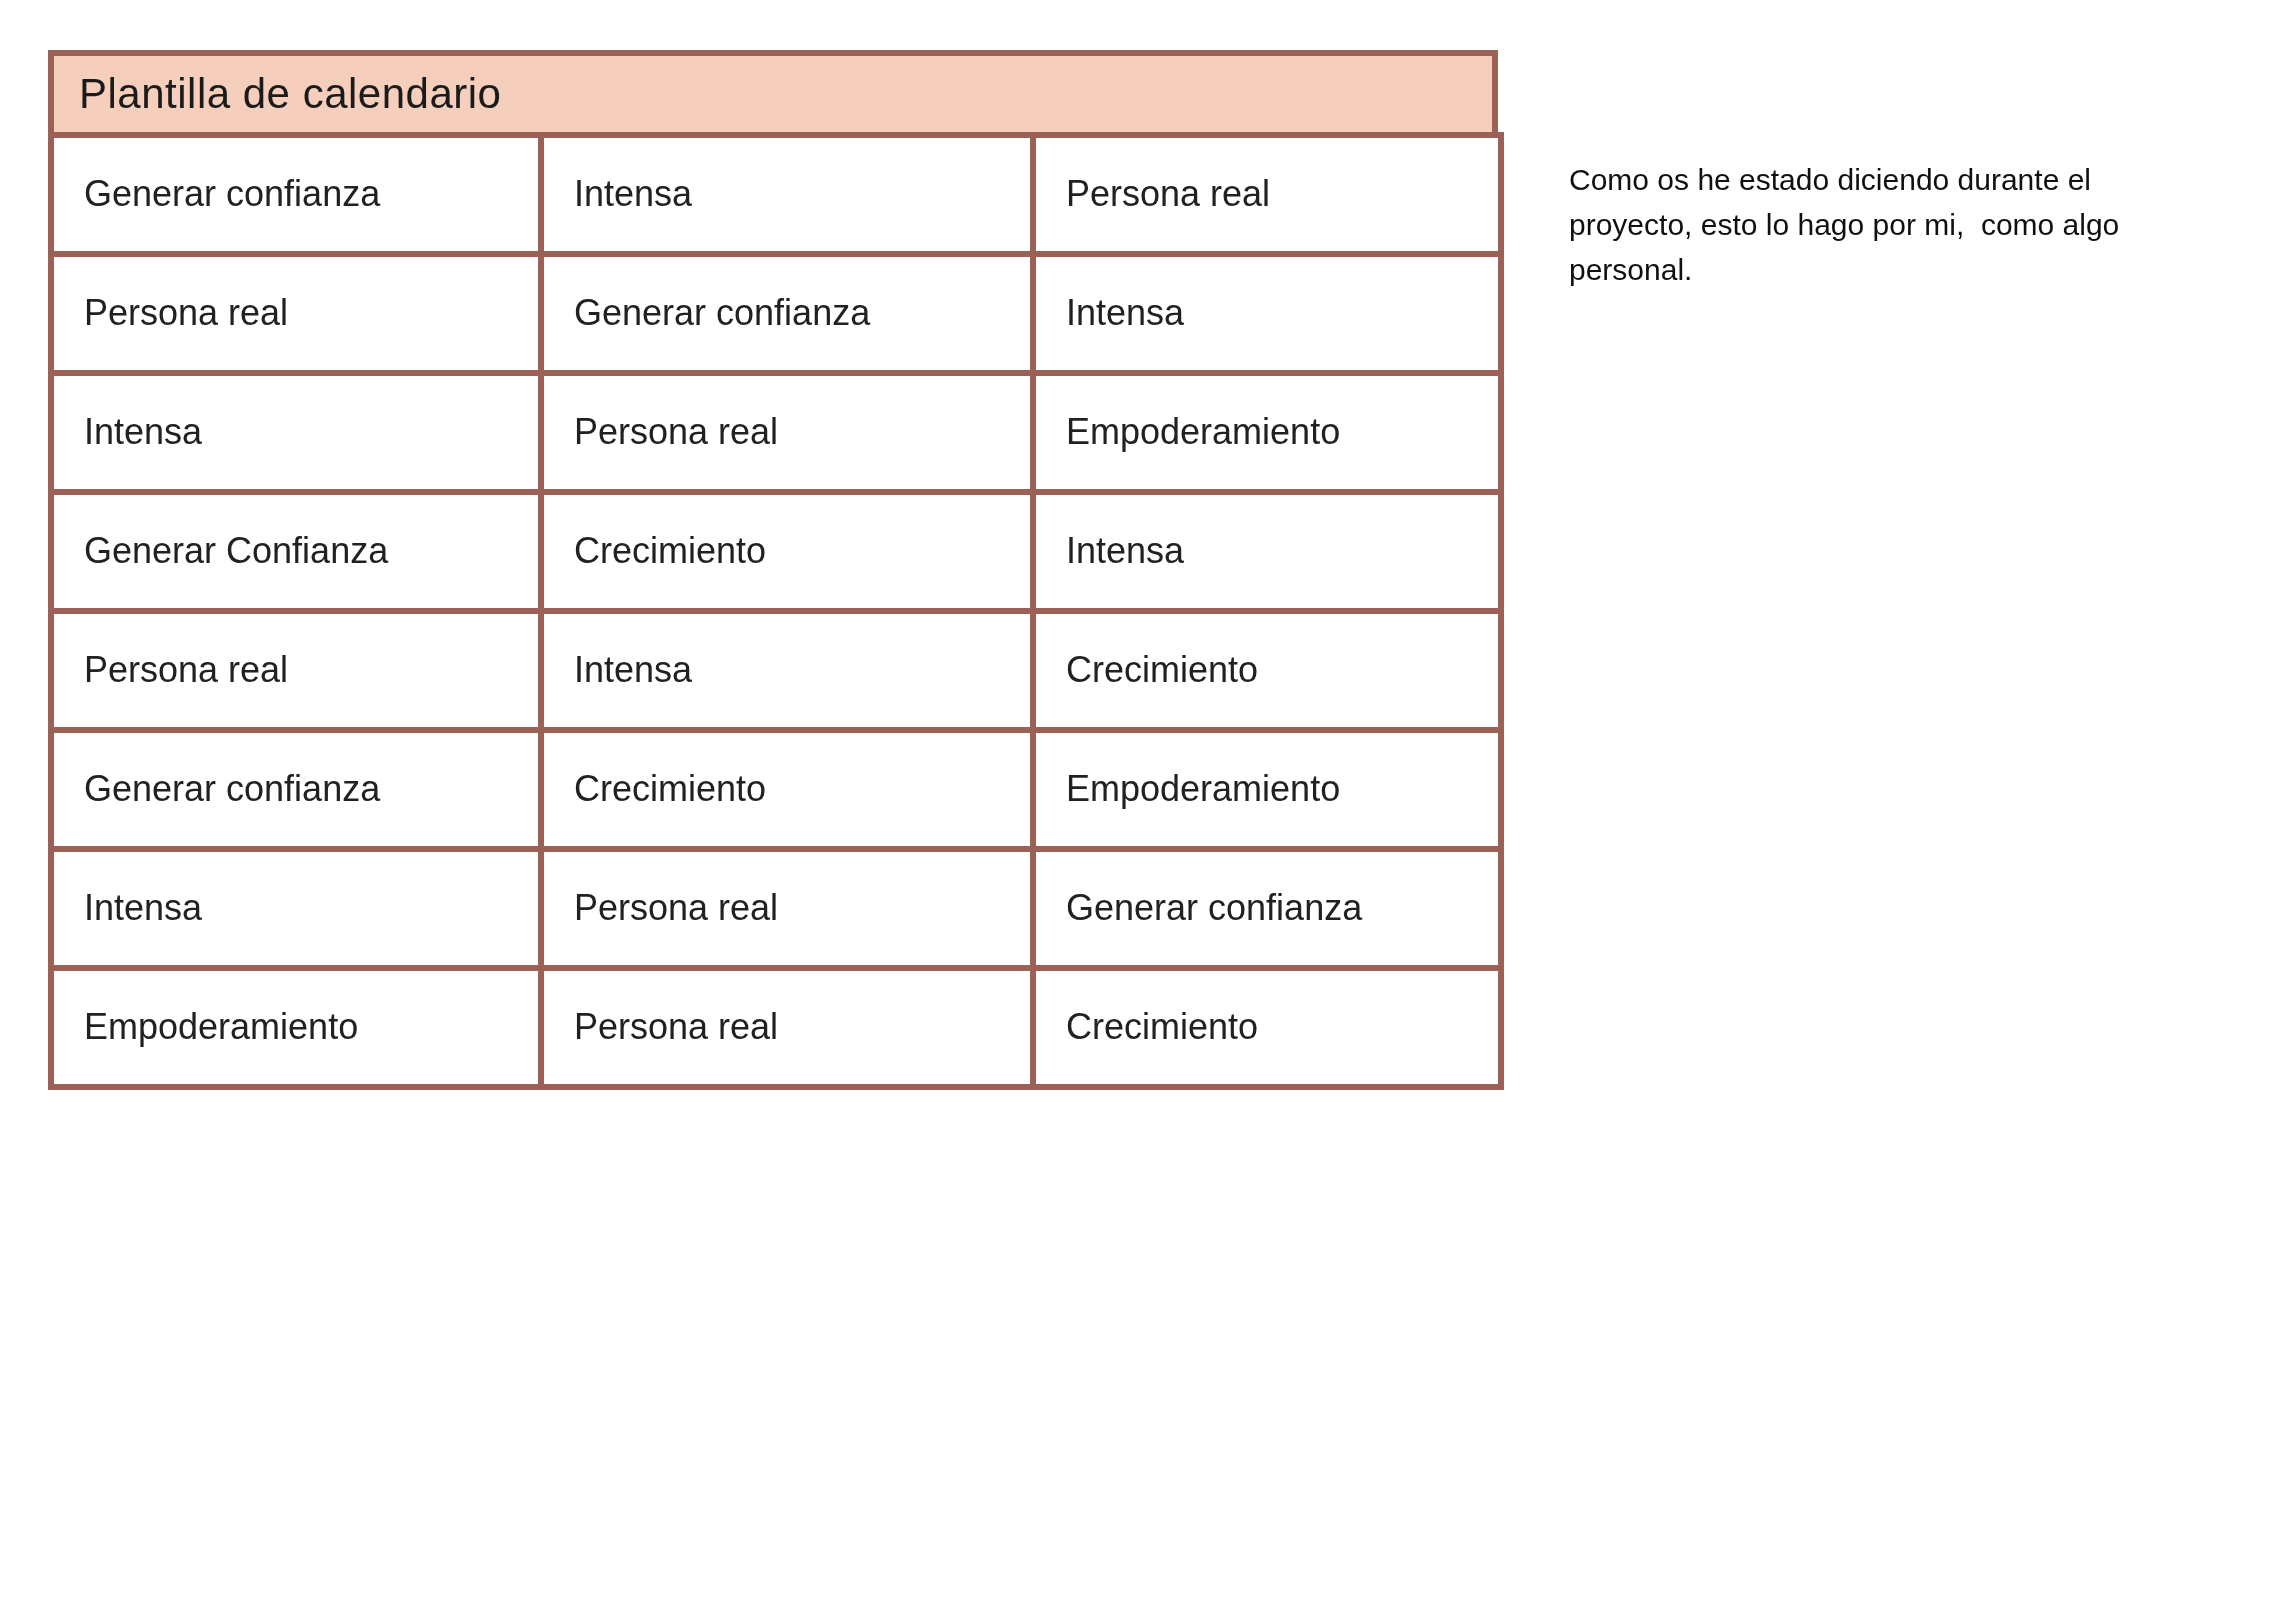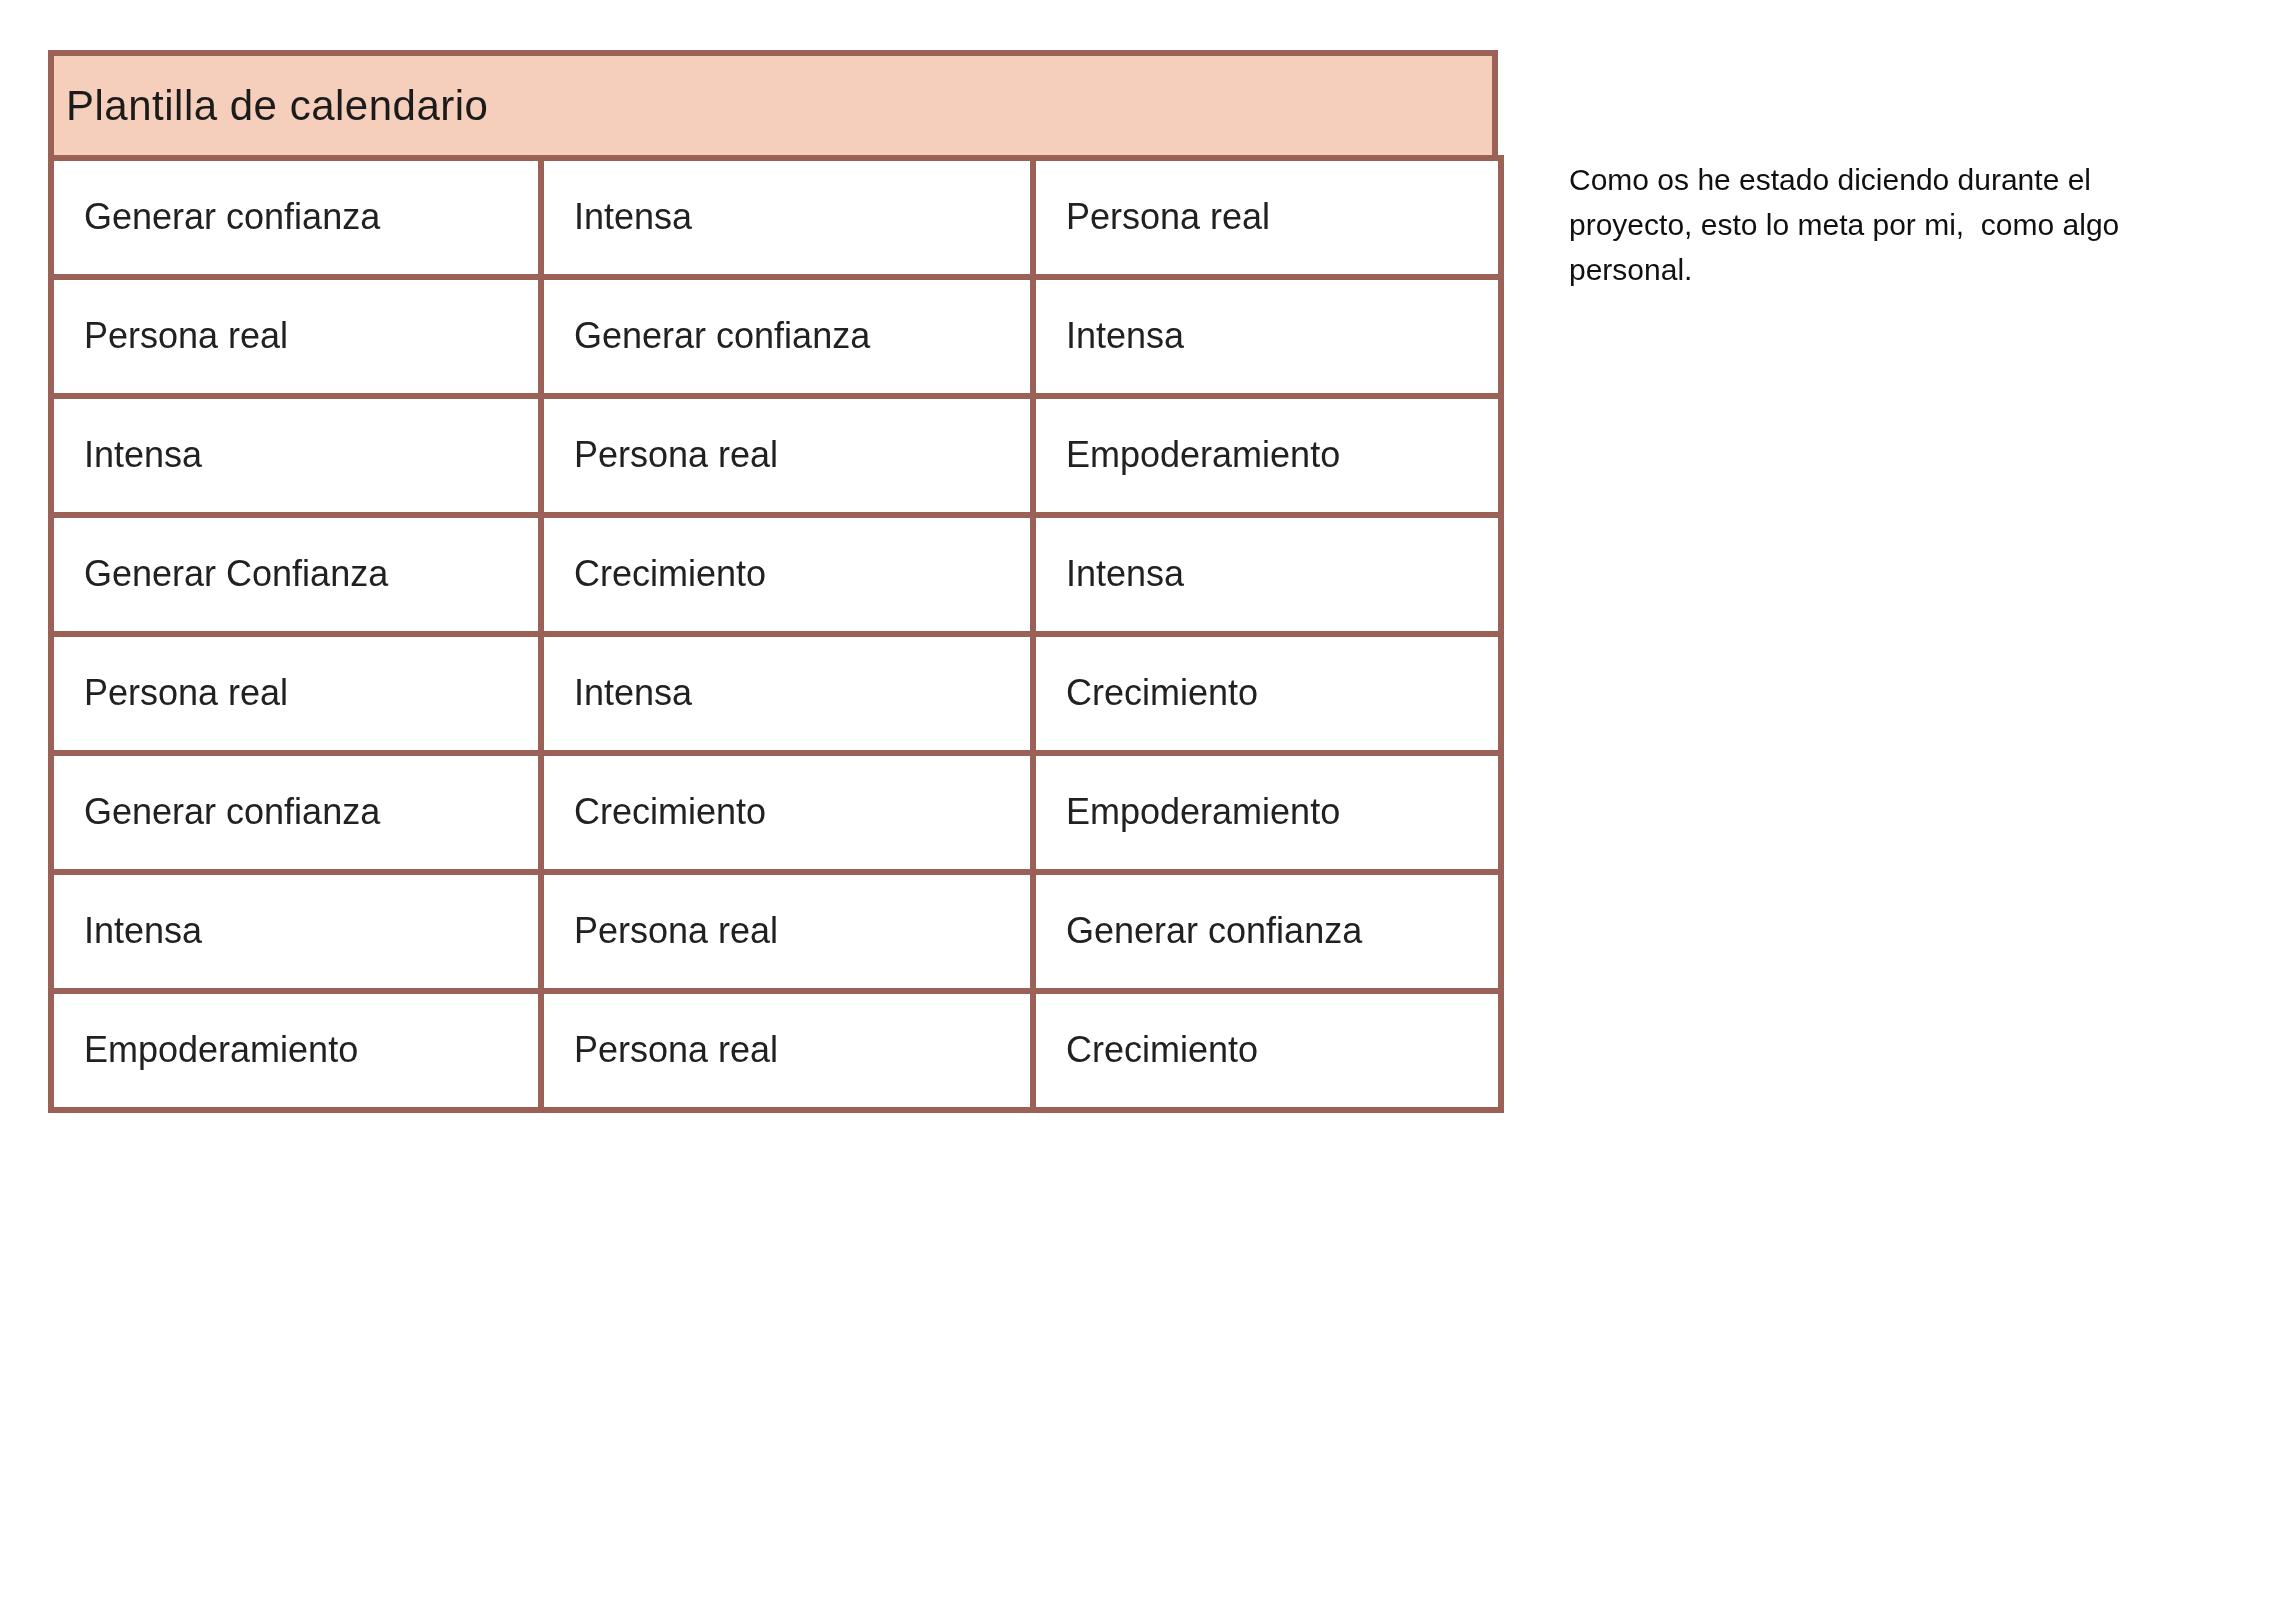--- a/index.html
+++ b/index.html
@@ -20,26 +20,26 @@
   
   .calendar {
     position: absolute;
     left: 48px;
     top: 50px;
     width: 1450px;
   }
   .cal-header {
     box-sizing: border-box;
     width: 1450px;
-    height: 111px;
+    height: 88px;
     background: #f5cfbc;
     border: 6.4px solid #9b6156;
     display: flex;
     align-items: center;
-    padding-left: 12px;
+    padding-left: 25px;
   }
   .cal-title {
     font-size: 42px;
     letter-spacing: 0.5px;
     color: #1b1b1b;
   }
   table.cal-grid {
     border-collapse: collapse;
     table-layout: fixed;
     width: 1450px;
@@ -127,18 +127,18 @@
           <td class="col-1">Empoderamiento</td>
           <td class="col-2">Persona real</td>
           <td class="col-3">Crecimiento</td>
         </tr>
       </tbody>
     </table>
   </div>
 
   <div class="notes">
     <p>Como os he estado diciendo durante el
-proyecto, esto lo meta por mi,  como algo
+proyecto, esto lo hago por mi,  como algo
 personal.</p>
   </div>
 
 </div>
 
 
 </body></html>

